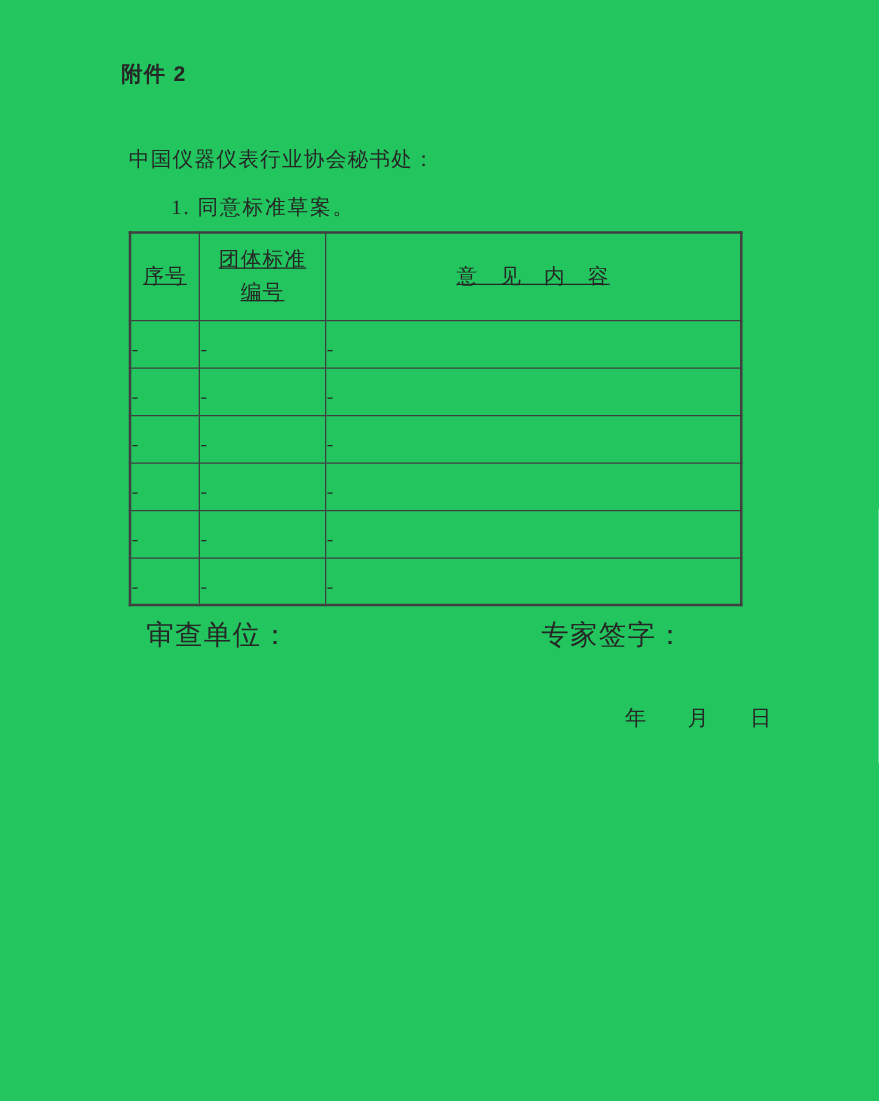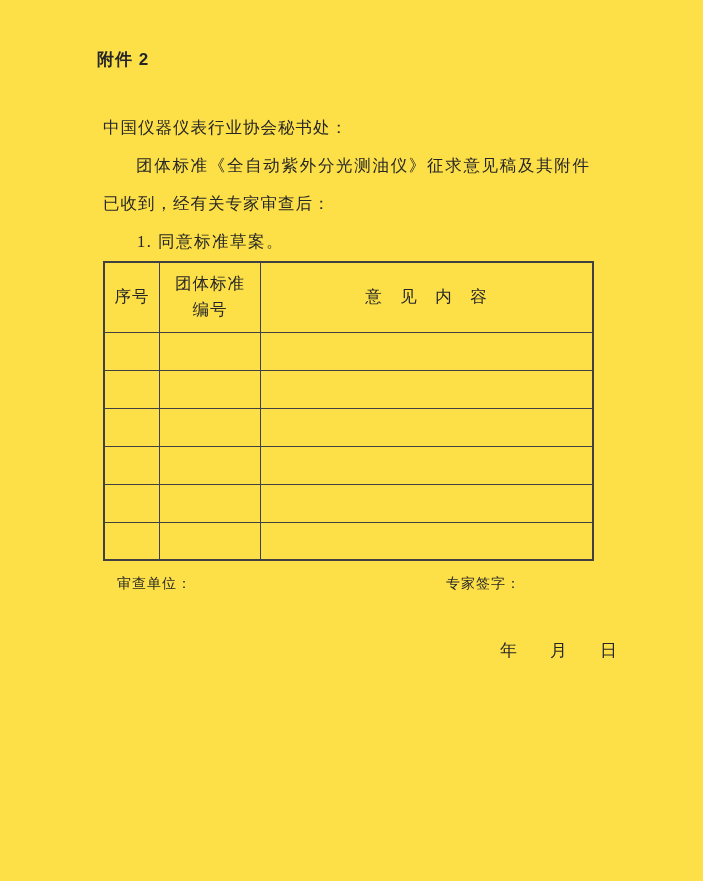--- a/index.html
+++ b/index.html
@@ -12,21 +12,21 @@
     height: 881px;
     font-family: "Liberation Serif", serif;
     color: #262626;
     overflow: hidden;
   }
   .page {
     box-sizing: border-box;
     width: 703px;
     height: 881px;
     padding: 48px 97px 0 97px;
-    background: #fde047;
+    background: #22c55e;
   }
   .attachment-label {
     font-family: "Liberation Sans", sans-serif;
     font-weight: bold;
     font-size: 17px;
     line-height: 24px;
     letter-spacing: 1px;
   }
   .doc-title {
     margin-top: 43px;
@@ -60,20 +60,21 @@
     margin: 0;
     padding-left: 34px;
     font-size: 16.5px;
     line-height: 38px;
     letter-spacing: 1.5px;
   }
   table.opinion-table {
     width: 487px;
     border-collapse: collapse;
     table-layout: fixed;
+    text-decoration: underline;
   }
   table.opinion-table, table.opinion-table td, table.opinion-table th {
     border: 1px solid #404040;
   }
   table.opinion-table {
     border-width: 2px;
   }
   table.opinion-table th {
     font-weight: normal;
     font-size: 16.5px;
@@ -85,25 +86,25 @@
   tr.header-row { height: 70px; }
   tr.body-row { height: 38px; }
   .col-seq { width: 54px; }
   .col-clause { width: 100px; }
   .col-content { width: 331px; }
   .two-line span { display: block; line-height: 26px; }
   .sign-row {
     position: relative;
     margin-top: 4px;
     line-height: 38px;
-    font-size: 14px;
+    font-size: 22px;
     letter-spacing: 1px;
   }
   .review-unit { margin-left: 14px; }
-  .expert-sign { position: absolute; left: 343px; top: 0; }
+  .expert-sign { position: absolute; left: 330px; top: 0; }
   .date-row {
     display: flex;
     gap: 33px;
     margin-top: 29px;
     margin-left: 397px;
     line-height: 38px;
     font-size: 17px;
   }
   .note {
     margin: 4px 0 0 -6px;
@@ -117,21 +118,20 @@
 
 <div class="page">
 
   <div class="attachment-label">附件 2</div>
 
 
   <div class="content">
 
     <p class="salutation">中国仪器仪表行业协会秘书处：</p>
 
-    <p class="para">团体标准《全自动紫外分光测油仪》征求意见稿及其附件已收到，经有关专家审查后：</p>
 
     <p class="list-item">1. 同意标准草案。</p>
 
 
     <table class="opinion-table">
       <thead>
         <tr class="header-row">
           <th class="col-seq">序号</th>
           <th class="col-clause two-line">
             <span>团体标准</span>

